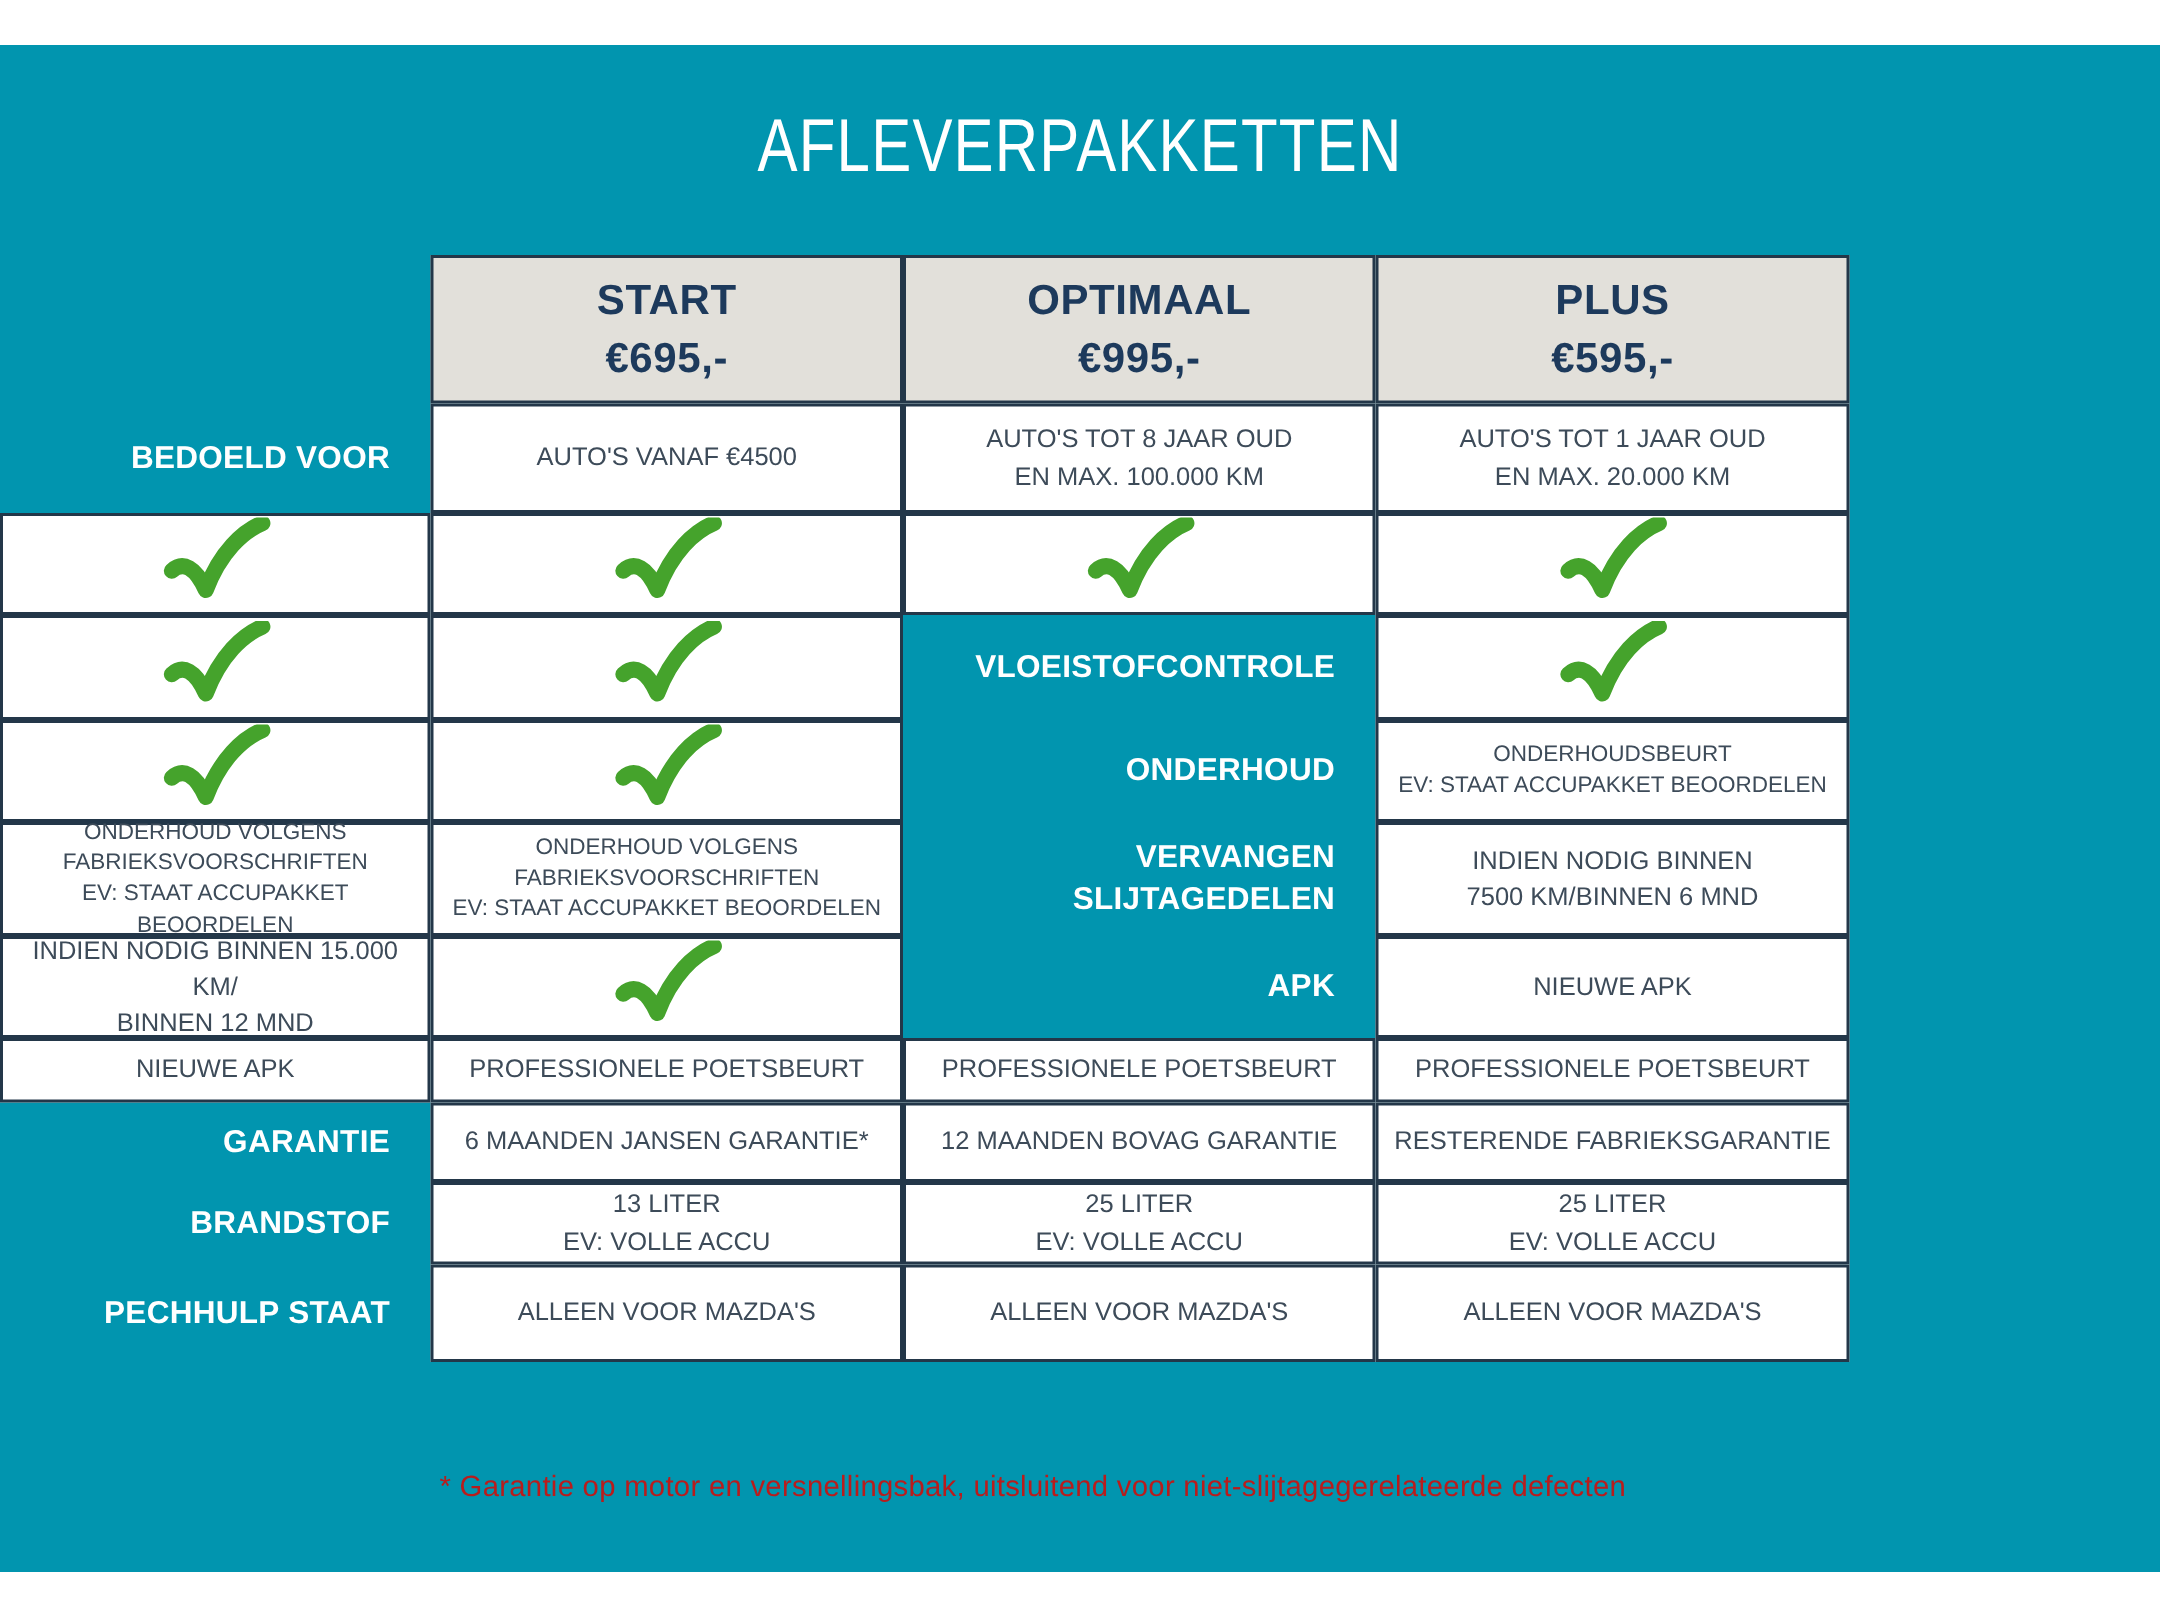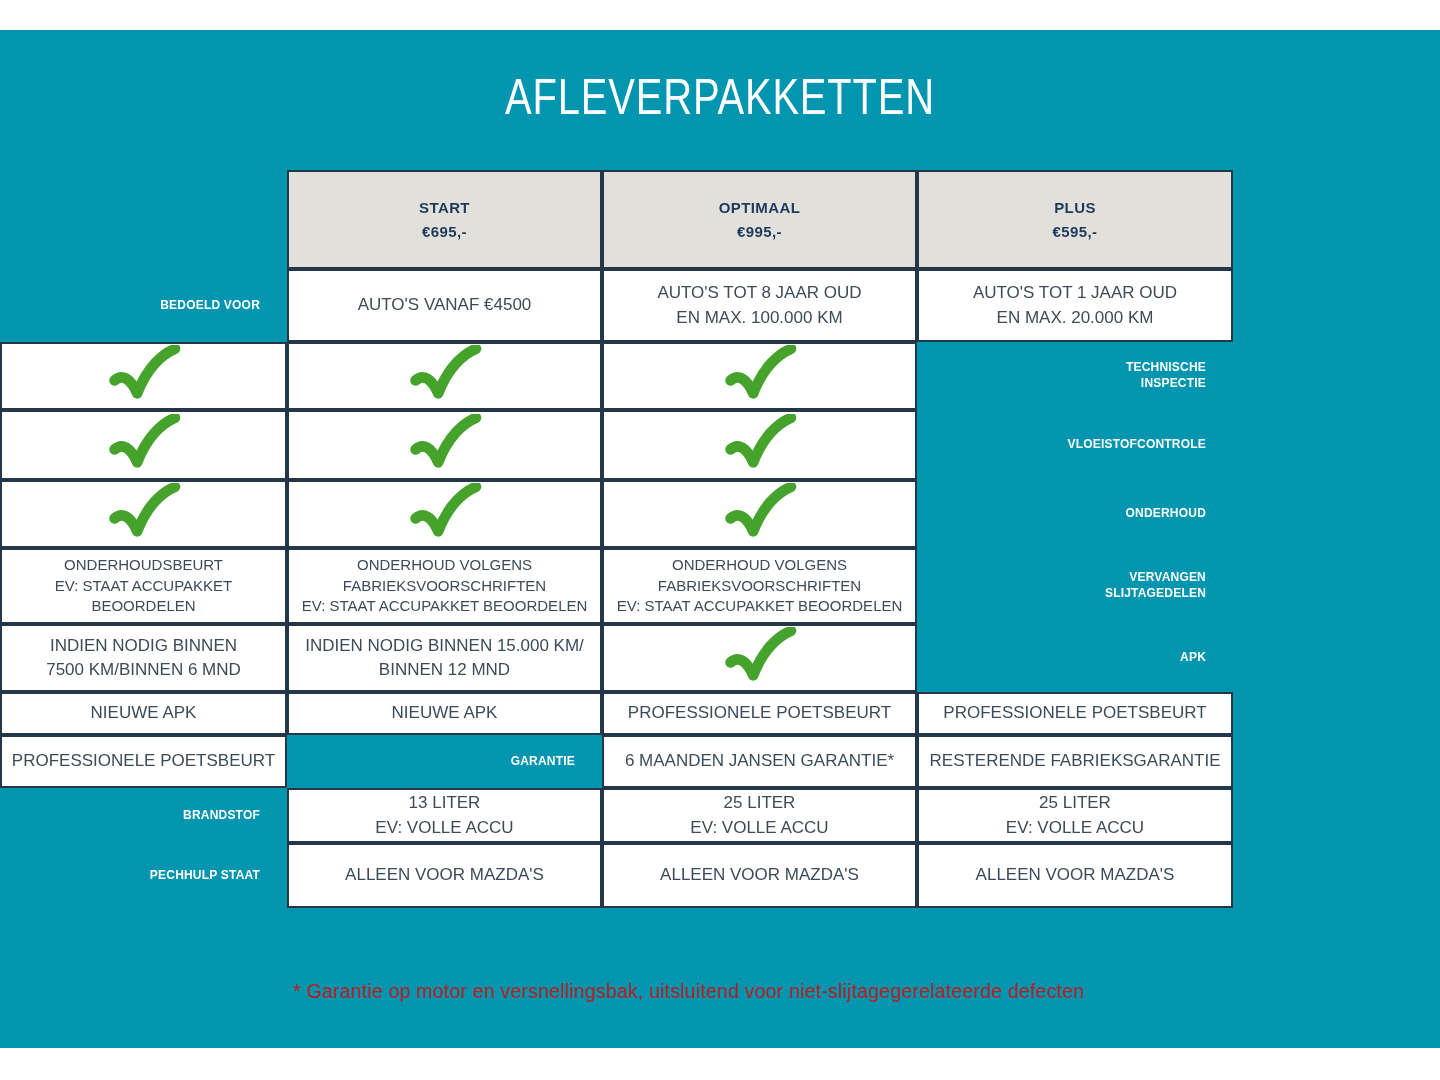--- a/index.html
+++ b/index.html
@@ -32,27 +32,27 @@
   }
   .spacer { background: transparent; }
   .hcell {
     background: #e2e0da;
     border: 2px solid #233749;
     display: flex; flex-direction: column;
     align-items: center; justify-content: center;
     gap: 7px;
   }
   .hname, .hprice {
-    color: #1d3a5c; font-weight: 700; font-size: 15px; letter-spacing: 0.4px;
+    color: #1d3a5c; font-weight: 700; font-size: 28px; letter-spacing: 0.4px;
   }
   .rlabel {
     display: flex; align-items: center; justify-content: flex-end;
     text-align: right;
     padding-right: 27px;
-    color: #ffffff; font-weight: 700; font-size: 12px;
+    color: #ffffff; font-weight: 700; font-size: 21px;
     line-height: 1.33; letter-spacing: 0.2px;
     white-space: pre-line;
   }
   .cell {
     background: #ffffff;
     border: 2px solid #233749;
     display: flex; align-items: center; justify-content: center;
     text-align: center;
     color: #3d4b59; font-size: 17px; line-height: 1.42;
     white-space: pre-line;
@@ -106,22 +106,20 @@
       <svg class="check-svg" viewBox="0 0 100 82">
         <path d="M11 47 C21 38 32 44 41 64 C54 30 74 12 91 5" fill="none" stroke="#45a32c" stroke-width="14" stroke-linecap="round" stroke-linejoin="round"></path>
       </svg>
     </div>
     <div class="cell">
       <svg class="check-svg" viewBox="0 0 100 82">
         <path d="M11 47 C21 38 32 44 41 64 C54 30 74 12 91 5" fill="none" stroke="#45a32c" stroke-width="14" stroke-linecap="round" stroke-linejoin="round"></path>
       </svg>
     </div>
 
-    <div class="rlabel">TECHNISCHE
-INSPECTIE</div>
     <div class="cell">
       <svg class="check-svg" viewBox="0 0 100 82">
         <path d="M11 47 C21 38 32 44 41 64 C54 30 74 12 91 5" fill="none" stroke="#45a32c" stroke-width="14" stroke-linecap="round" stroke-linejoin="round"></path>
       </svg>
     </div>
     <div class="cell">
       <svg class="check-svg" viewBox="0 0 100 82">
         <path d="M11 47 C21 38 32 44 41 64 C54 30 74 12 91 5" fill="none" stroke="#45a32c" stroke-width="14" stroke-linecap="round" stroke-linejoin="round"></path>
       </svg>
     </div>
@@ -173,20 +171,21 @@
     <div class="rlabel">APK</div>
     <div class="cell">NIEUWE APK</div>
     <div class="cell">NIEUWE APK</div>
 
     <div class="cell">PROFESSIONELE POETSBEURT</div>
     <div class="cell">PROFESSIONELE POETSBEURT</div>
     <div class="cell">PROFESSIONELE POETSBEURT</div>
 
     <div class="rlabel">GARANTIE</div>
     <div class="cell">6 MAANDEN JANSEN GARANTIE*</div>
+    <div class="cell">12 MAANDEN BOVAG GARANTIE</div>
     <div class="cell">RESTERENDE FABRIEKSGARANTIE</div>
 
     <div class="rlabel">BRANDSTOF</div>
     <div class="cell">13 LITER
 EV: VOLLE ACCU</div>
     <div class="cell">25 LITER
 EV: VOLLE ACCU</div>
     <div class="cell">25 LITER
 EV: VOLLE ACCU</div>
 

